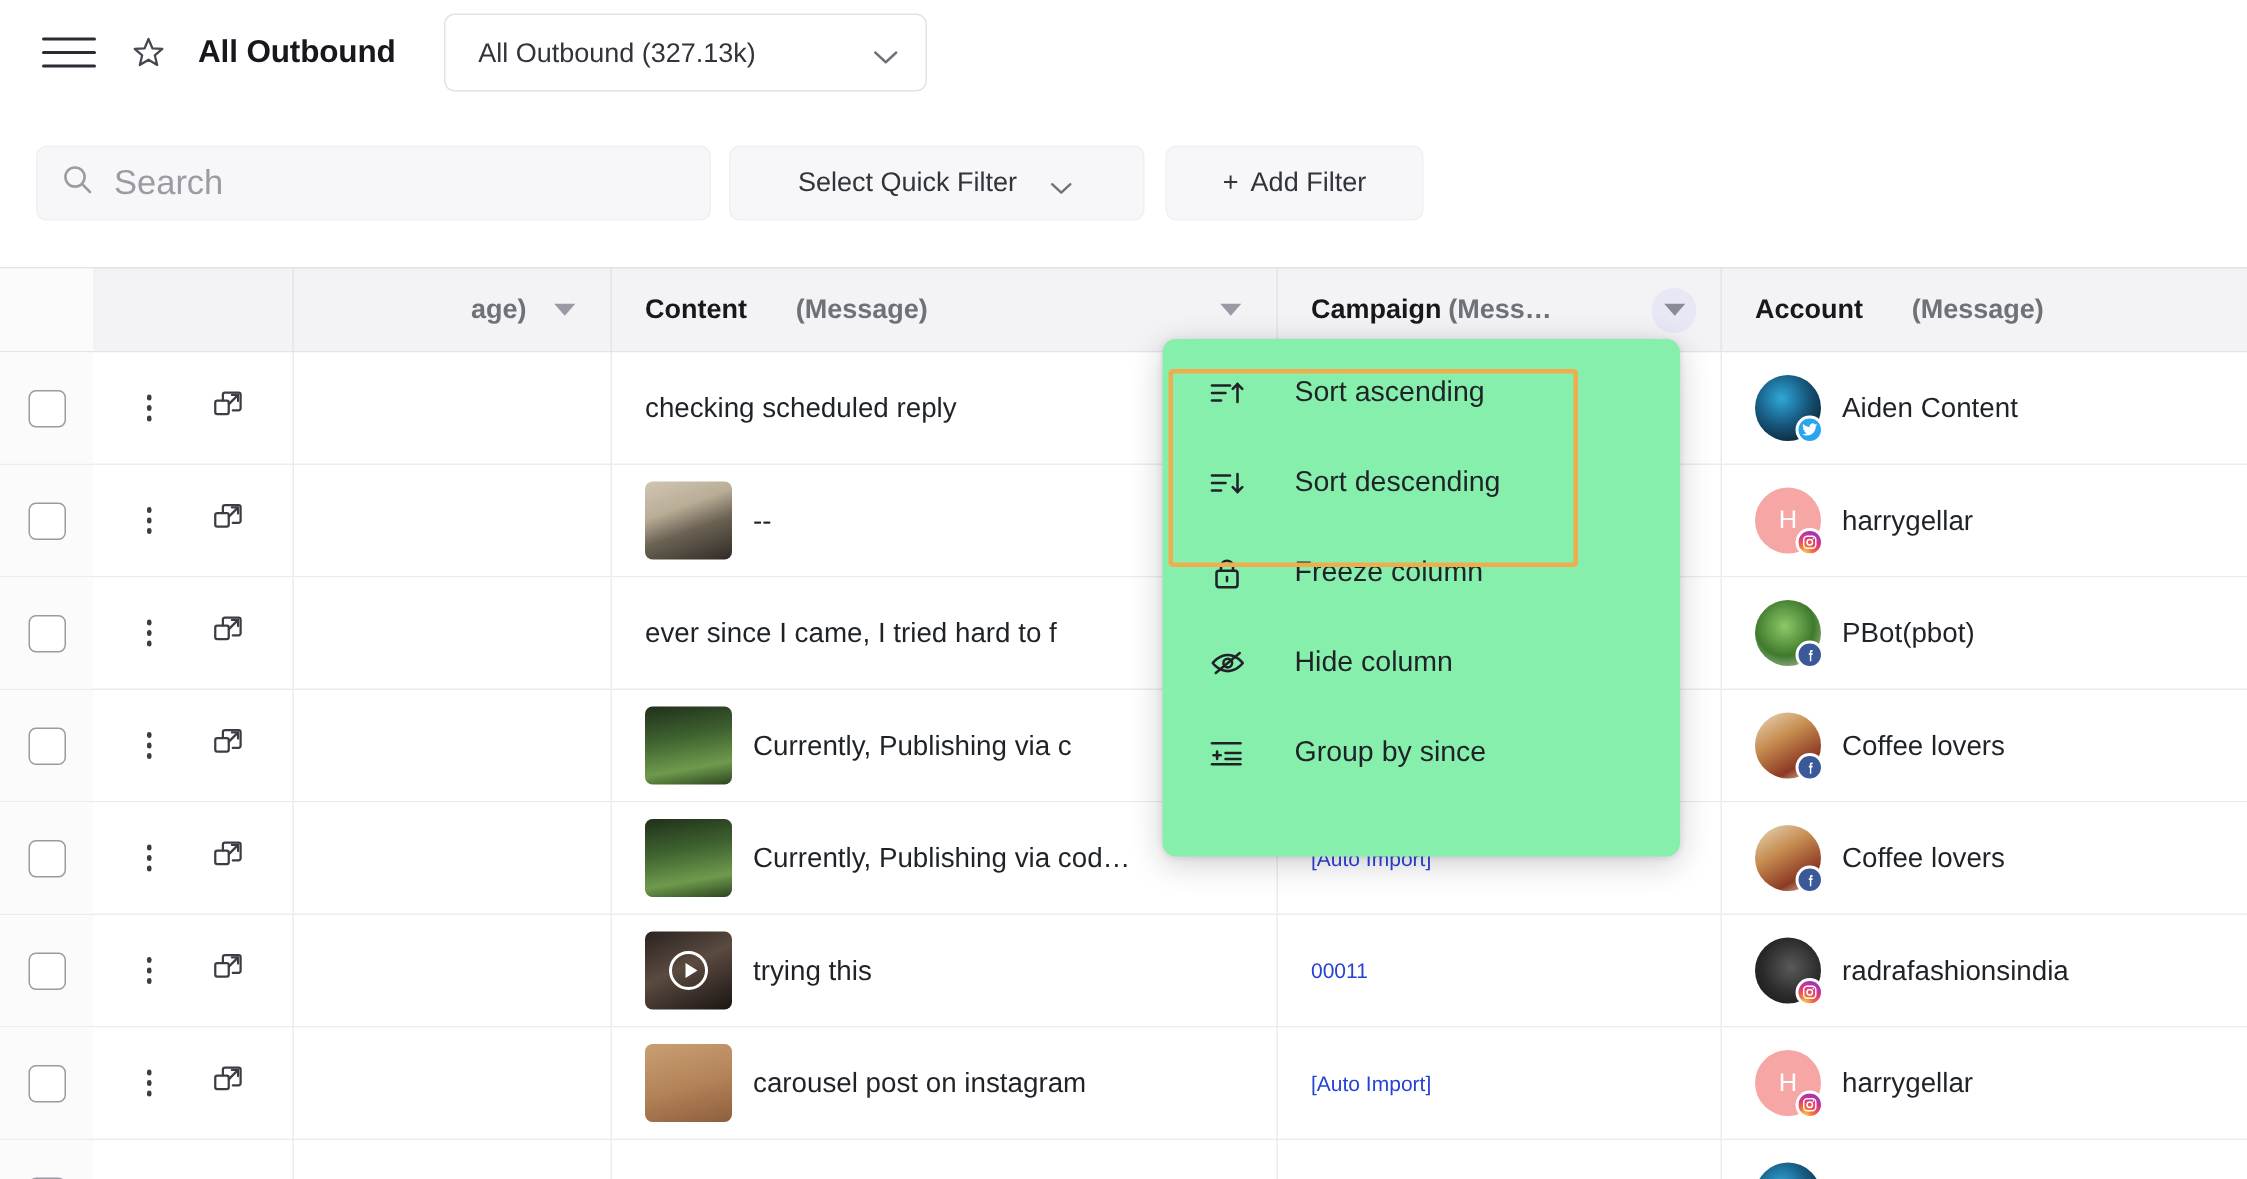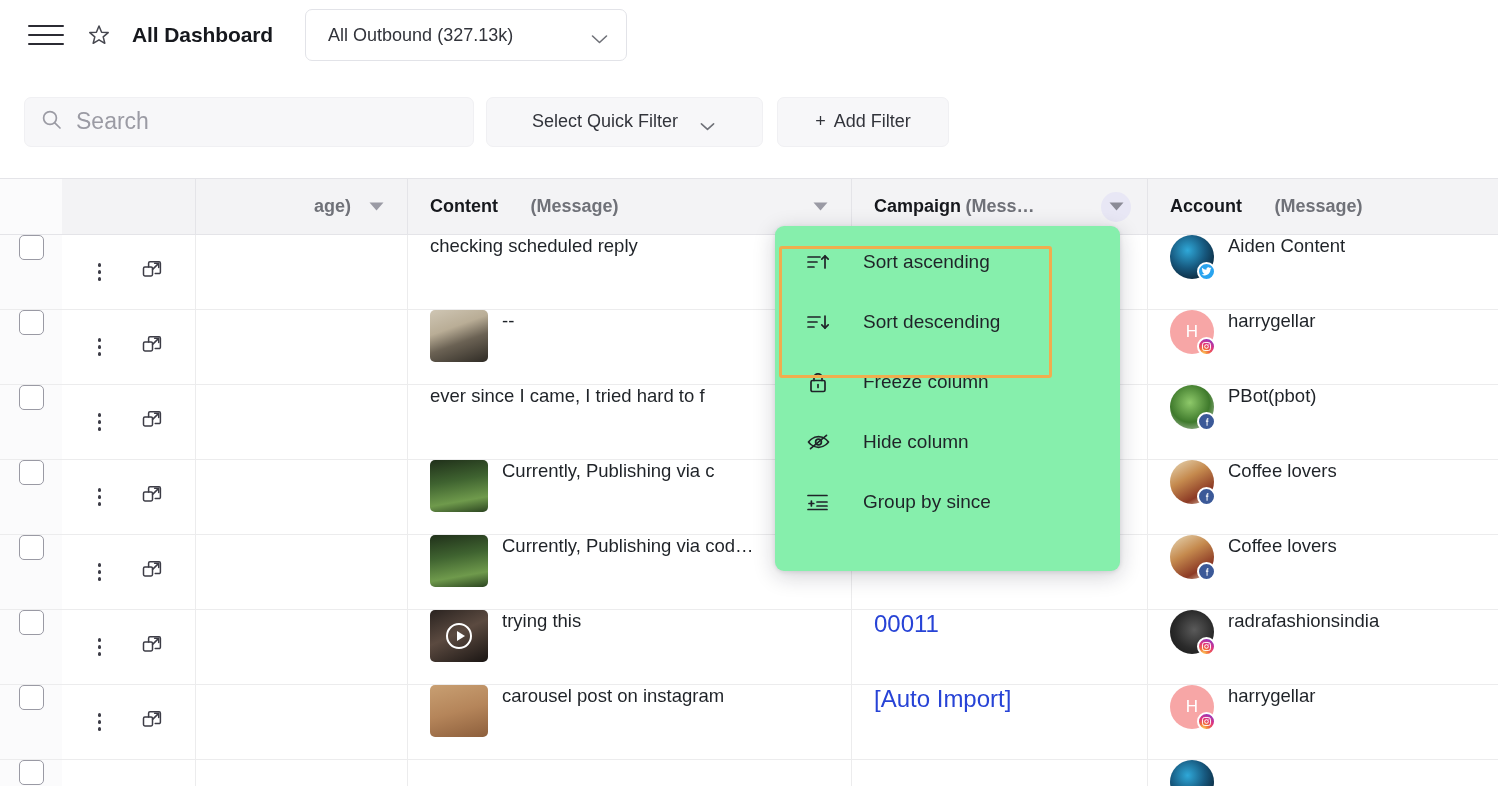--- a/index.html
+++ b/index.html
@@ -68,35 +68,35 @@
   .th .htxt { font-size: 18px; white-space: nowrap; }
   .th .hname { font-weight: 700; color: #16181d; }
   .th .hsub { color: #6f7178; font-weight: 700; }
   .th .hsort { position: absolute; right: 16px; top: 50%; transform: translateY(-50%);
                width: 30px; height: 30px; border-radius: 50%;
                display: flex; align-items: center; justify-content: center; cursor: pointer; }
   .th .hsort.active { background: #e8e7f5; }
 
   .tbody { position: absolute; left: 0; top: 57px; width: 1498px; height: 551px; }
   .trow { display: flex; height: 75px; border-bottom: 1px solid #ececed; background: #fff; }
-  .cell { height: 100%; display: flex; border-right: 1px solid #ececed;
+  .cell { height: 100%; display: flex; align-items: center; border-right: 1px solid #ececed;
           overflow: hidden; }
   .c-check { width: 62px; justify-content: center; background: #fbfbfc; border-right: none; }
   .chk { width: 25px; height: 25px; border: 1.6px solid #9a9aa4; border-radius: 5px;
          background: #fff; cursor: pointer; }
   .c-act { width: 134px; display: flex; align-items: center; justify-content: space-around; padding: 0 14px; }
   .dots { display: flex; flex-direction: column; gap: 3.5px; cursor: pointer; padding: 4px; }
   .dots i { width: 3.6px; height: 3.6px; border-radius: 50%; background: #3c3c46; display: block; }
   .expand { cursor: pointer; }
   .c-blank { width: 212px; }
   .c-content { width: 444px; padding-left: 22px; gap: 14px; }
   .c-campaign { width: 296px; padding-left: 22px; }
   .c-account { width: 350px; padding-left: 22px; gap: 14px; }
   .ctext { font-size: 18.5px; color: #1f2328; white-space: nowrap; }
-  .link { font-size: 24px; color: #2743d6; cursor: pointer; white-space: nowrap; }
+  .link { font-size: 14px; color: #2743d6; cursor: pointer; white-space: nowrap; }
   .thumb { width: 58px; height: 52px; border-radius: 5px; flex: 0 0 auto; position: relative;
            overflow: hidden; background: #d9d5cc; }
   .play { position: absolute; left: 50%; top: 50%; transform: translate(-50%,-50%);
           width: 26px; height: 26px; border-radius: 50%; border: 2px solid #fff;
           display: flex; align-items: center; justify-content: center; }
   .play::after { content: ""; border-left: 8px solid #fff; border-top: 5px solid transparent;
                  border-bottom: 5px solid transparent; margin-left: 3px; }
   .avwrap { position: relative; width: 44px; height: 44px; flex: 0 0 auto; }
   .av { width: 44px; height: 44px; border-radius: 50%; overflow: hidden; }
   .badge { position: absolute; right: -2px; bottom: -2px; width: 19px; height: 19px;
@@ -131,21 +131,21 @@
     <div class="hamburger">
       <span></span>
         <span></span>
         <span></span>
     </div>
     <div class="star-icon">
       <svg width="24" height="24" viewBox="0 0 24 24" fill="none" stroke="#46474f" stroke-width="1.5" stroke-linejoin="round">
           <polygon points="12,3 14.6,9.2 21.2,9.6 16.2,13.9 17.8,20.3 12,16.8 6.2,20.3 7.8,13.9 2.8,9.6 9.4,9.2"></polygon>
         </svg>
     </div>
-    <div class="page-title">All Dashboard</div>
+    <div class="page-title">All Outbound</div>
     <div class="scope-select">
       <span class="val">All Outbound (327.13k)</span>
       <span class="chev">
         <svg width="17" height="10" viewBox="0 0 17 10" fill="none" stroke="#6f7178" stroke-width="1.6" stroke-linecap="round" stroke-linejoin="round">
             <polyline points="1.5,2 8.5,8.5 15.5,2"></polyline>
           </svg>
       </span>
     </div>
   </div>
 

